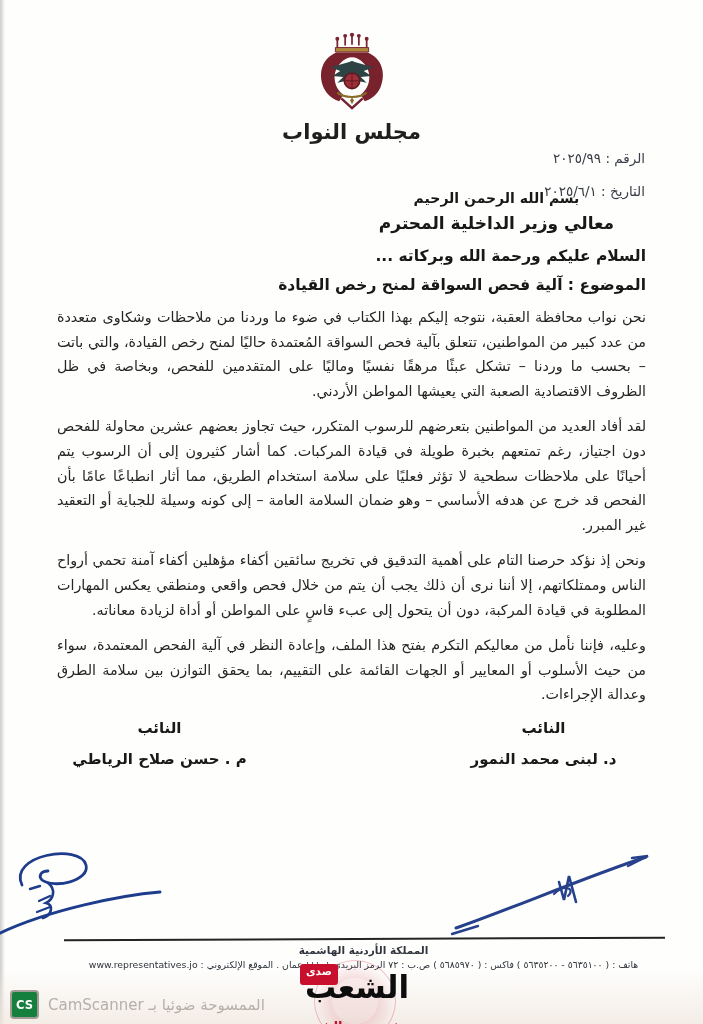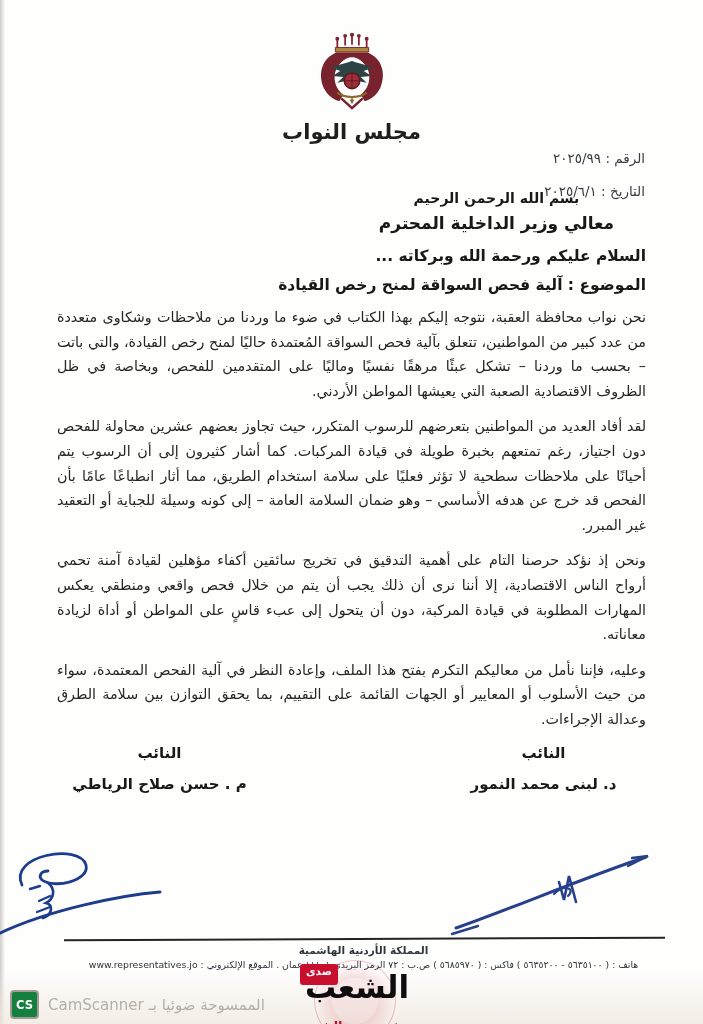--- a/index.html
+++ b/index.html
@@ -105,21 +105,21 @@
   <div class="content">
     <div class="center-block">
       <div class="basmala">بسم الله الرحمن الرحيم</div>
       <div class="addressee">معالي وزير الداخلية المحترم</div>
     </div>
     <div class="greeting">السلام عليكم ورحمة الله وبركاته ...</div>
     <div class="subject">الموضوع : آلية فحص السواقة لمنح رخص القيادة</div>
 
     <p class="para">نحن نواب محافظة العقبة، نتوجه إليكم بهذا الكتاب في ضوء ما وردنا من ملاحظات وشكاوى متعددة من عدد كبير من المواطنين، تتعلق بآلية فحص السواقة المُعتمدة حاليًا لمنح رخص القيادة، والتي باتت – بحسب ما وردنا – تشكل عبئًا مرهقًا نفسيًا وماليًا على المتقدمين للفحص، وبخاصة في ظل الظروف الاقتصادية الصعبة التي يعيشها المواطن الأردني.</p>
     <p class="para">لقد أفاد العديد من المواطنين بتعرضهم للرسوب المتكرر، حيث تجاوز بعضهم عشرين محاولة للفحص دون اجتياز، رغم تمتعهم بخبرة طويلة في قيادة المركبات. كما أشار كثيرون إلى أن الرسوب يتم أحيانًا على ملاحظات سطحية لا تؤثر فعليًا على سلامة استخدام الطريق، مما أثار انطباعًا عامًا بأن الفحص قد خرج عن هدفه الأساسي – وهو ضمان السلامة العامة – إلى كونه وسيلة للجباية أو التعقيد غير المبرر.</p>
-    <p class="para">ونحن إذ نؤكد حرصنا التام على أهمية التدقيق في تخريج سائقين أكفاء مؤهلين لقيادة آمنة تحمي أرواح الناس الاقتصادية، إلا أننا نرى أن ذلك يجب أن يتم من خلال فحص واقعي ومنطقي يعكس المهارات المطلوبة في قيادة المركبة، دون أن يتحول إلى عبء قاسٍ على المواطن أو أداة لزيادة معاناته.</p>
+    <p class="para">ونحن إذ نؤكد حرصنا التام على أهمية التدقيق في تخريج سائقين أكفاء مؤهلين أكفاء آمنة تحمي أرواح الناس وممتلكاتهم، إلا أننا نرى أن ذلك يجب أن يتم من خلال فحص واقعي ومنطقي يعكس المهارات المطلوبة في قيادة المركبة، دون أن يتحول إلى عبء قاسٍ على المواطن أو أداة لزيادة معاناته.</p>
     <p class="para">وعليه، فإننا نأمل من معاليكم التكرم بفتح هذا الملف، وإعادة النظر في آلية الفحص المعتمدة، سواء من حيث الأسلوب أو المعايير أو الجهات القائمة على التقييم، بما يحقق التوازن بين سلامة الطرق وعدالة الإجراءات.</p>
 
 
     <div class="sig-row">
       <div class="sig-col">
         <div class="sig-title">النائب</div>
         <div class="sig-name">د. لبنى محمد النمور</div>
       </div>
       <div class="sig-col">
         <div class="sig-title">النائب</div>

